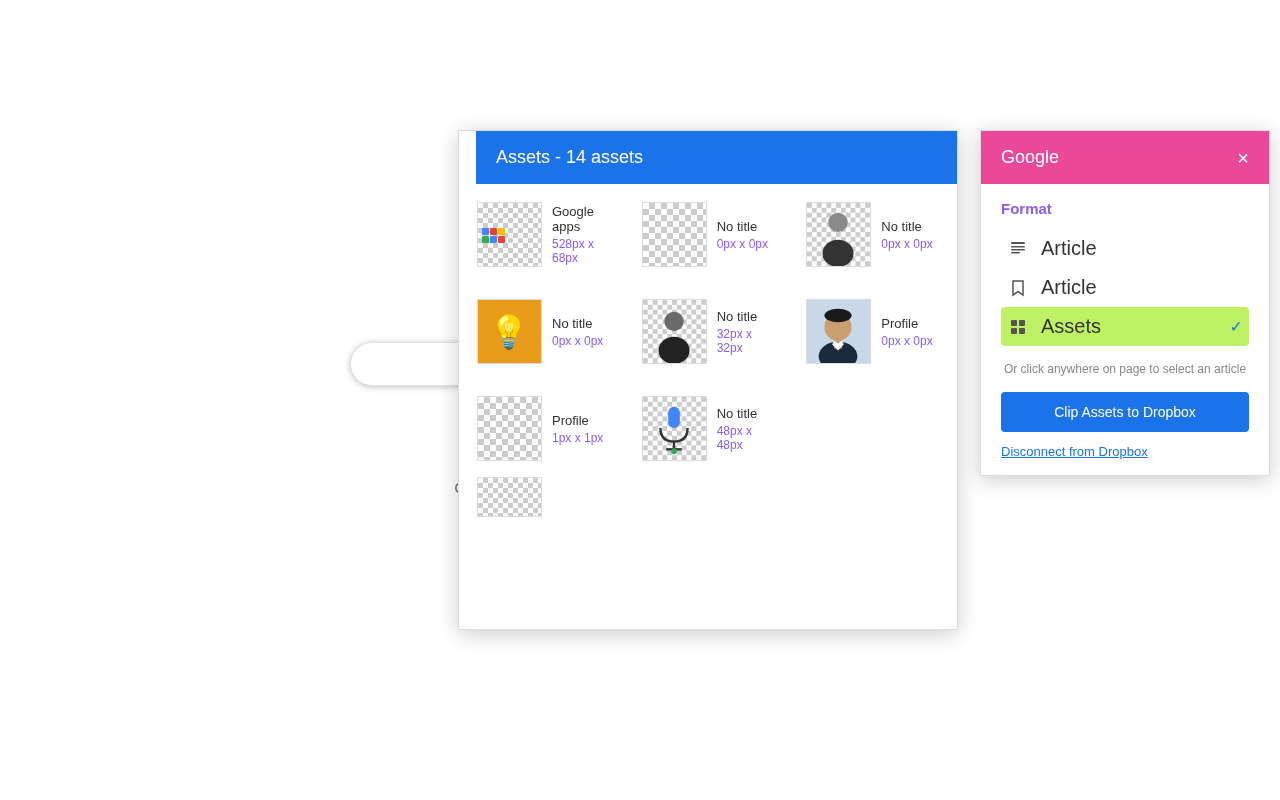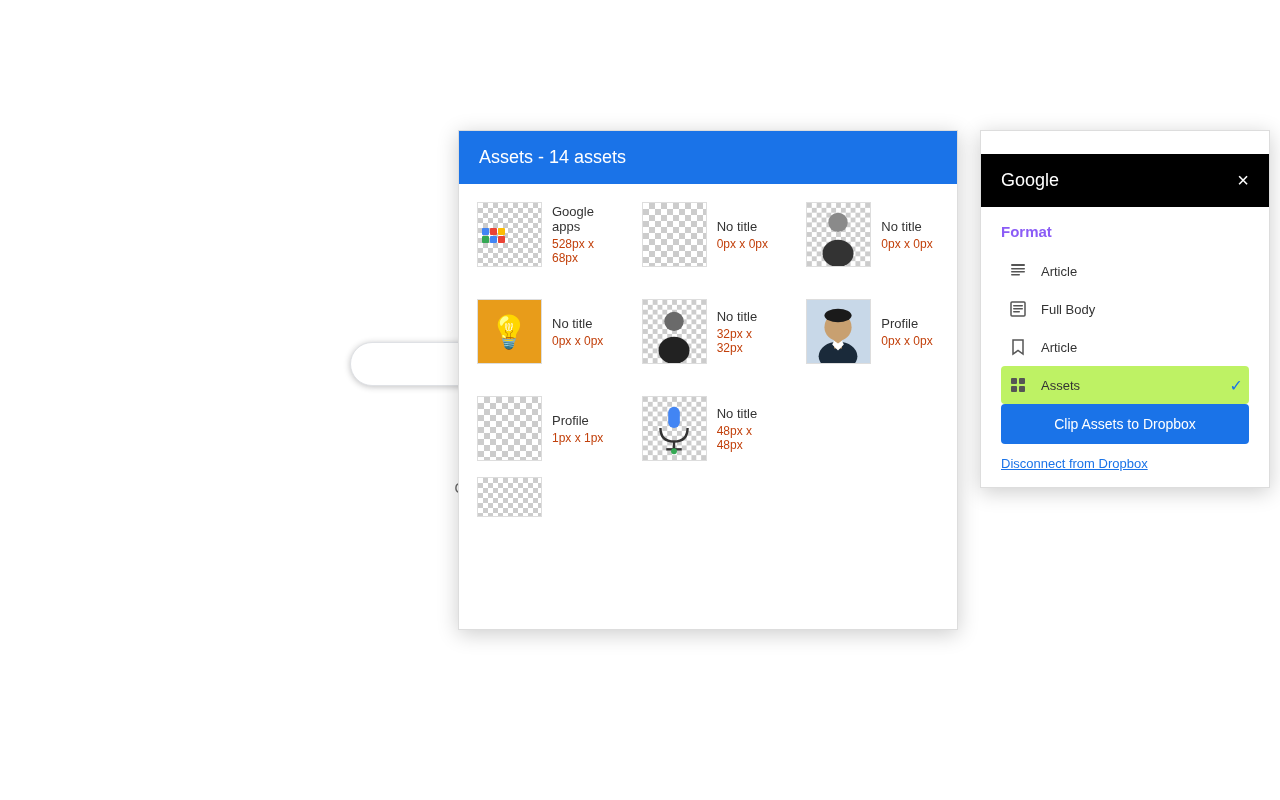--- a/index.html
+++ b/index.html
@@ -90,20 +90,21 @@
       overflow: hidden;
     }
 
     .assets-header {
       background: #1a73e8;
       color: #fff;
       padding: 16px 20px;
       font-size: 18px;
       font-weight: 500;
       flex-shrink: 0;
+      margin-left: 17px;
     }
 
     .assets-content {
       overflow-y: auto;
       flex: 1;
       padding: 10px;
     }
 
     .assets-grid {
       display: grid;
@@ -138,21 +139,21 @@
     }
 
     .asset-name {
       font-size: 13px;
       color: #333;
       font-weight: 500;
     }
 
     .asset-size {
       font-size: 12px;
-      color: #c2410c;
+      color: #8b5cf6;
     }
 
     
     .assets-content::-webkit-scrollbar { width: 8px; }
     .assets-content::-webkit-scrollbar-track { background: #f1f1f1; }
     .assets-content::-webkit-scrollbar-thumb { background: #bbb; border-radius: 4px; }
 
     
     .google-panel {
       position: absolute;
@@ -161,30 +162,29 @@
       width: 290px;
       background: #fff;
       border: 1px solid #ddd;
       box-shadow: 0 4px 20px rgba(0,0,0,0.2);
       display: flex;
       flex-direction: column;
       overflow: hidden;
     }
 
     .google-panel-header {
-      background: #000000;
+      background: #ec4899;
       color: #fff;
       padding: 16px 20px;
       font-size: 18px;
       font-weight: 500;
       display: flex;
-      align-items: flex-start;
+      align-items: flex-end;
       justify-content: space-between;
       flex-shrink: 0;
-      margin-top: 23px;
     }
 
     .close-btn {
       cursor: pointer;
       font-size: 20px;
       line-height: 1;
       color: #fff;
     }
 
     .google-panel-body {
@@ -212,21 +212,21 @@
       width: 22px;
       height: 22px;
       display: flex;
       align-items: center;
       justify-content: center;
       color: #555;
       font-size: 16px;
     }
 
     .format-label {
-      font-size: 13px;
+      font-size: 20px;
       color: #333;
       flex: 1;
     }
 
     .check-icon {
       color: #1a73e8;
       font-size: 16px;
     }
 
     .hint-text {
@@ -457,31 +457,20 @@
           <rect x="2" y="2" width="14" height="2" rx="1" fill="#555"></rect>
           <rect x="2" y="6" width="14" height="1.5" rx="0.75" fill="#555"></rect>
           <rect x="2" y="9" width="14" height="1.5" rx="0.75" fill="#555"></rect>
           <rect x="2" y="12" width="9" height="1.5" rx="0.75" fill="#555"></rect>
         </svg>
       </div>
       <span class="format-label">Article</span>
     </div>
 
     
-    <div class="format-option">
-      <div class="format-icon">
-        <svg width="18" height="18" viewBox="0 0 18 18" fill="none">
-          <rect x="2" y="2" width="14" height="14" rx="1" stroke="#555" stroke-width="1.5" fill="none"></rect>
-          <rect x="4" y="5" width="10" height="1.5" rx="0.75" fill="#555"></rect>
-          <rect x="4" y="8" width="10" height="1.5" rx="0.75" fill="#555"></rect>
-          <rect x="4" y="11" width="7" height="1.5" rx="0.75" fill="#555"></rect>
-        </svg>
-      </div>
-      <span class="format-label">Full Body</span>
-    </div>
 
     
     <div class="format-option">
       <div class="format-icon">
         <svg width="18" height="18" viewBox="0 0 18 18" fill="none">
           <path d="M4 2h10v14l-5-3.5L4 16V2z" stroke="#555" stroke-width="1.5" fill="none"></path>
         </svg>
       </div>
       <span class="format-label">Article</span>
     </div>
@@ -493,18 +482,19 @@
           <rect x="2" y="2" width="6" height="6" rx="1" fill="#555"></rect>
           <rect x="10" y="2" width="6" height="6" rx="1" fill="#555"></rect>
           <rect x="2" y="10" width="6" height="6" rx="1" fill="#555"></rect>
           <rect x="10" y="10" width="6" height="6" rx="1" fill="#555"></rect>
         </svg>
       </div>
       <span class="format-label">Assets</span>
       <span class="check-icon">✓</span>
     </div>
 
+    <div class="hint-text">Or click anywhere on page to select an article</div>
 
     <button class="clip-btn">Clip Assets to Dropbox</button>
 
     <a class="disconnect-link">Disconnect from Dropbox</a>
   </div>
 </div>
 
 </body></html>

